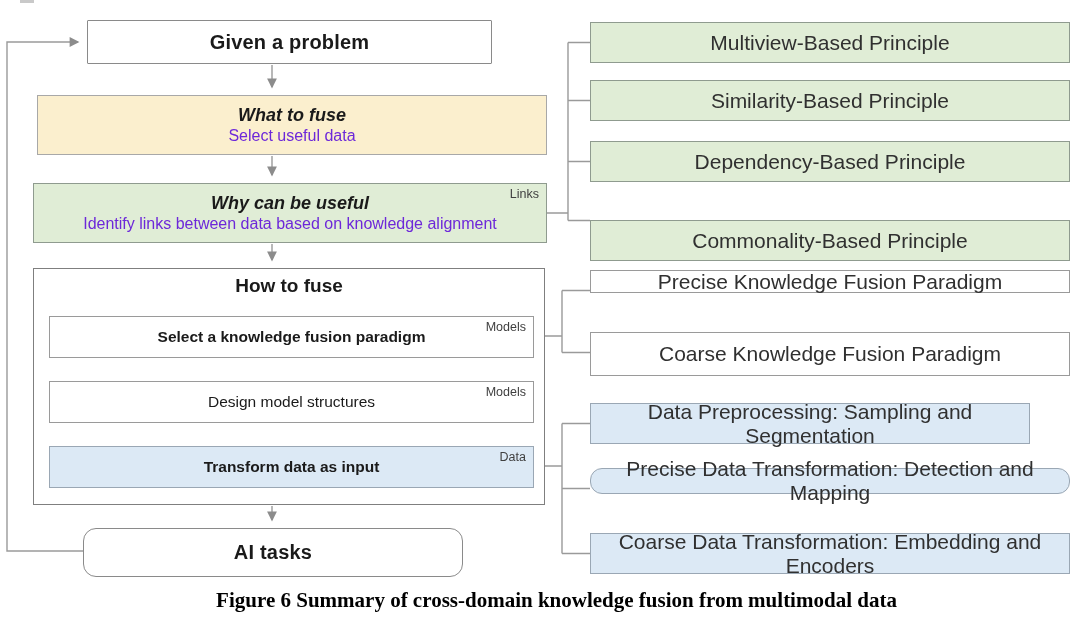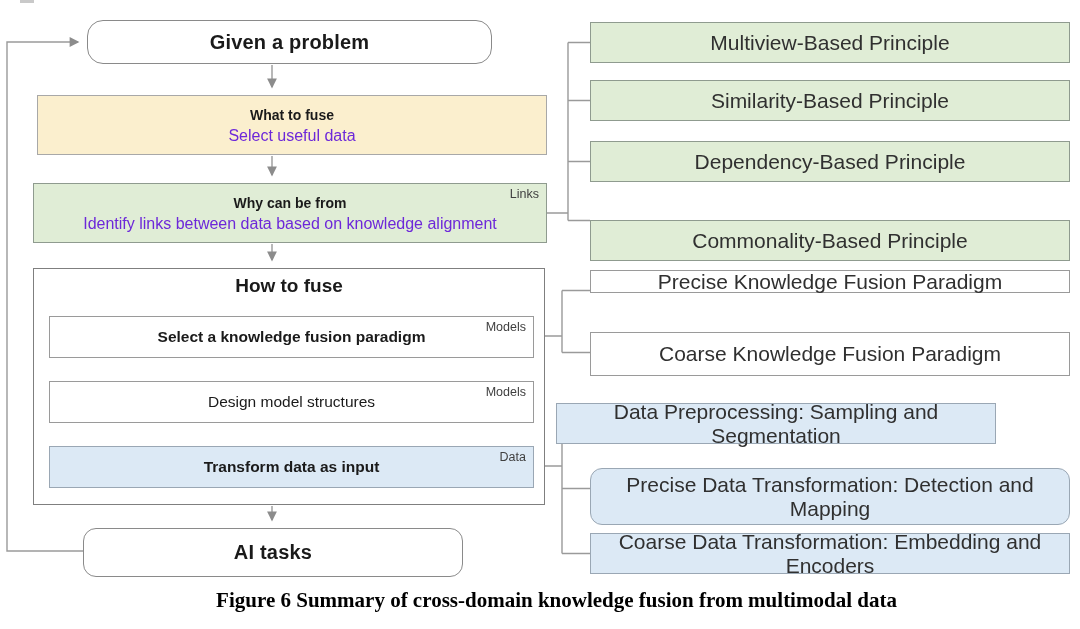--- a/index.html
+++ b/index.html
@@ -8,26 +8,26 @@
     font-family:"Liberation Sans", sans-serif;
     background:#ffffff; overflow:hidden;
   }
   svg.wires { position:absolute; left:0; top:0; z-index:0; }
   .box {
     position:absolute; box-sizing:border-box; z-index:1;
     display:flex; flex-direction:column; align-items:center; justify-content:center;
     text-align:center; background:#ffffff;
     border:1.5px solid var(--border); color:var(--text);
   }
-  .rounded { border-radius:16px; border-color:#8a8a8a; }
+  .rounded { border-radius:1px; border-color:#8a8a8a; }
   .fill-yellow { background:var(--yellow); border:1.2px solid #a8a8a8; }
   .fill-green  { background:var(--green);  border:1.4px solid #8f9b8f; }
   .fill-blue   { background:var(--blue);   border:1.2px solid #9aa7b4; }
   .h1 { font-size:20px; font-weight:bold; letter-spacing:.2px; }
-  .box-title { font-size:14px; font-weight:bold; line-height:21px; }
+  .box-title { font-size:18px; font-weight:bold; line-height:21px;font-style:italic; }
   .box-sub { font-size:16px; line-height:19px; color:#6d28d9; }
   .tag {
     position:absolute; right:7px; top:3px;
     font-size:12.5px; font-weight:normal; color:var(--label);
   }
   .container-title {
     position:absolute; left:0; right:0; top:6px;
     font-size:19px; font-weight:bold; text-align:center; color:var(--text);
   }
   .inner { font-size:15.5px; }
@@ -76,21 +76,21 @@
     <span>Given a problem</span>
   </div>
 
   <div class="box fill-yellow" style="left:37px; top:95px; width:510px; height:60px;">
     <div class="box-title">What to fuse</div>
     <div class="box-sub">Select useful data</div>
   </div>
 
   <div class="box fill-green" style="left:33px; top:183px; width:514px; height:60px;">
     <span class="tag">Links</span>
-    <div class="box-title">Why can be from</div>
+    <div class="box-title">Why can be useful</div>
     <div class="box-sub">Identify links between data based on knowledge alignment</div>
   </div>
 
   <div class="box" style="left:33px; top:268px; width:512px; height:237px;">
     <div class="container-title">How to fuse</div>
 
     <div class="box inner em" style="left:15px; top:47px; width:485px; height:42px; border-width:1.2px; border-color:#9a9a9a;">
       <span class="tag">Models</span>
       <span>Select a knowledge fusion paradigm</span>
     </div>
@@ -123,24 +123,24 @@
     <span>Commonality-Based Principle</span>
   </div>
 
   <div class="box rightbox" style="left:590px; top:270px; width:480px; height:23px; border-color:#9a9a9a;">
     <span>Precise Knowledge Fusion Paradigm</span>
   </div>
   <div class="box rightbox" style="left:590px; top:332px; width:480px; height:44px; border-color:#9a9a9a;">
     <span>Coarse Knowledge Fusion Paradigm</span>
   </div>
 
-  <div class="box fill-blue rightbox" style="left:556px; top:403px; width:440px; height:41px;">
+  <div class="box fill-blue rightbox" style="left:590px; top:403px; width:440px; height:41px;">
     <span>Data Preprocessing: Sampling and Segmentation</span>
   </div>
-  <div class="box fill-blue rightbox" style="left:590px; top:468px; width:480px; height:57px;border-radius:12px;">
+  <div class="box fill-blue rightbox" style="left:590px; top:468px; width:480px; height:26px;border-radius:12px;">
     <span>Precise Data Transformation: Detection and Mapping</span>
   </div>
   <div class="box fill-blue rightbox" style="left:590px; top:533px; width:480px; height:41px;">
     <span>Coarse Data Transformation: Embedding and Encoders</span>
   </div>
 
   <div class="caption">Figure 6 Summary of cross-domain knowledge fusion from multimodal data</div>
 </div>
 
 </body></html>

